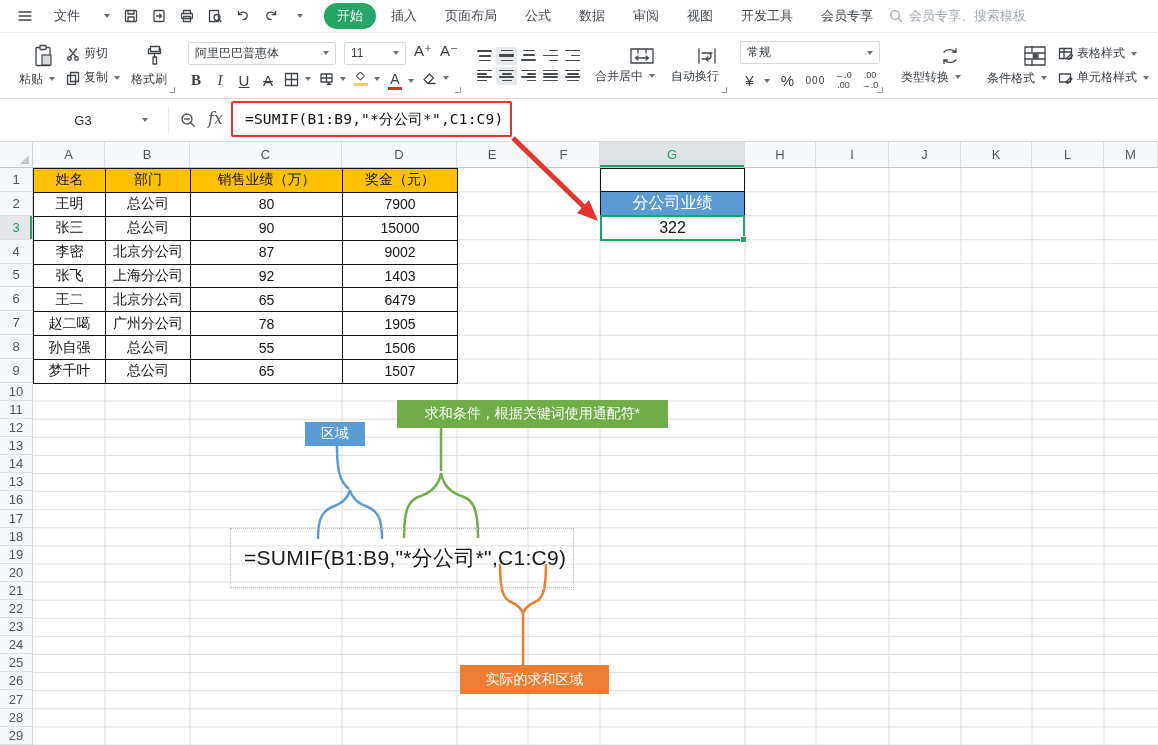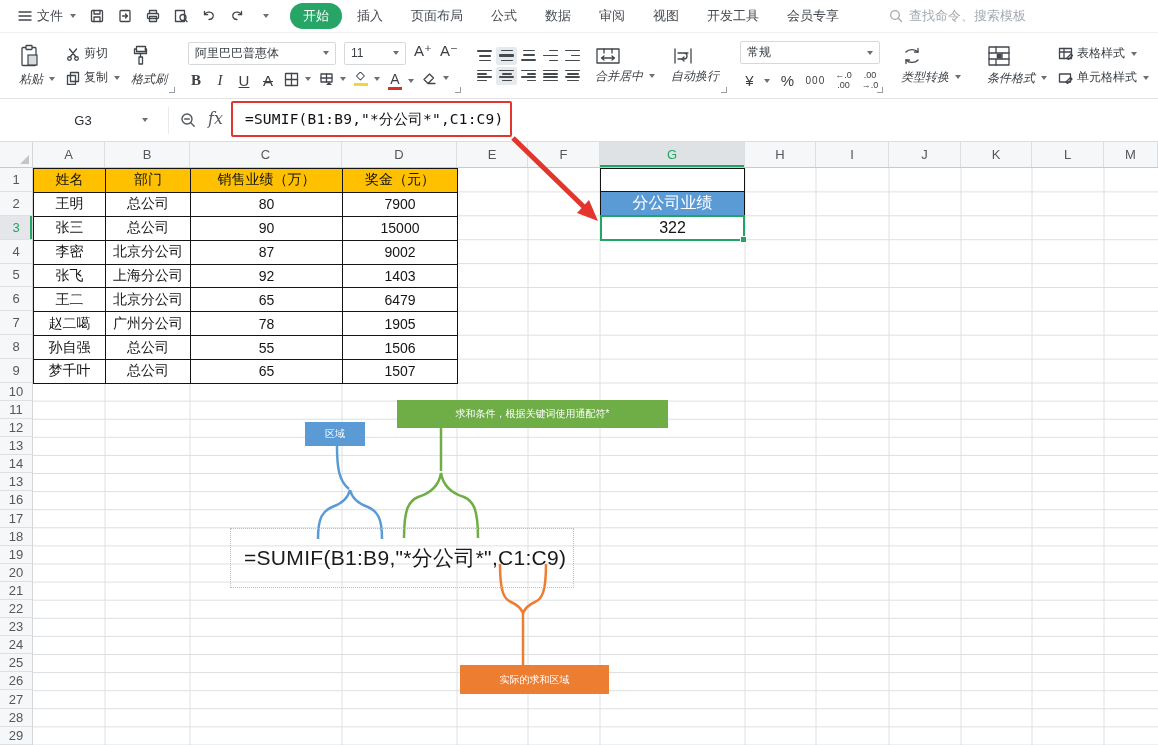--- a/index.html
+++ b/index.html
@@ -5,35 +5,35 @@
   * { box-sizing: border-box; margin: 0; padding: 0; }
   html,body { width:1158px; height:745px; overflow:hidden; background:#fff;
     font-family:"Liberation Sans","DejaVu Sans",sans-serif; color:#3C4045; }
   .abs { position:absolute; }
   svg { display:block; }
 
   
   .menubar { position:absolute; left:0; top:0; width:1158px; height:33px;
     display:flex; align-items:center; padding:0 12px; gap:2px;
     border-bottom:1px solid #EFEFEF; font-size:13px; color:#454B52; background:#fff; }
-  .file-btn { display:flex; align-items:center; gap:5px; padding:0 6px; }
+  .file-btn { display:flex; align-items:center; gap:22px; padding:0 6px; }
   .mb-ico { width:26px; height:24px; display:flex; align-items:center; justify-content:center; border-radius:3px; }
   .iconstroke { stroke:#41464C; fill:none; stroke-width:1.3; stroke-linecap:round; stroke-linejoin:round; }
   .tabs { display:flex; align-items:center; gap:2px; margin-left:10px; }
   .tab { padding:4px 13px; white-space:nowrap; cursor:default; }
   .tab.active { background:#26A566; color:#fff; border-radius:14px; }
   .mb-search { margin-left:auto; display:flex; align-items:center; gap:6px; color:#A3A9B0; font-size:13px; padding-right:120px; }
 
   
   .toolbar { position:absolute; left:0; top:33px; width:1158px; height:66px;
     display:flex; align-items:stretch; padding:3px 6px 3px 10px;
     border-bottom:1px solid #E3E3E3; background:#fff; font-size:12px; }
   .group { display:flex; align-items:center; gap:6px; position:relative; padding:0 4px; }
   .vdiv { width:1px; background:#E6E8EA; margin:5px 4px; }
-  .bigbtn { display:flex; flex-direction:column; align-items:flex-start; justify-content:center; gap:3px; padding:2px 5px; border-radius:3px; white-space:nowrap;font-style:italic; }
+  .bigbtn { display:flex; flex-direction:column; align-items:flex-end; justify-content:center; gap:3px; padding:2px 5px; border-radius:3px; white-space:nowrap; }
   .stack2 { display:flex; flex-direction:column; justify-content:center; gap:7px; }
   .minirow { display:flex; align-items:center; gap:4px; white-space:nowrap; }
   .caret { width:0; height:0; border-left:3.5px solid transparent; border-right:3.5px solid transparent; border-top:4px solid #6B7075; display:inline-block; margin-left:2px; }
   .select { display:flex; align-items:center; justify-content:space-between; border:1px solid #D6D9DC; border-radius:2px; padding:2px 6px; background:#fff; height:23px; }
   .fontrow, .fmtrow { display:flex; align-items:flex-start; gap:8px; }
   .glyph { font-size:15px; color:#3C4045; display:inline-flex; align-items:center; justify-content:center; min-width:16px; }
   .colorbar { display:inline-flex; flex-direction:column; align-items:center; line-height:1; }
   .colorbar b { font-weight:normal; font-size:14px; }
   .colorbar i { width:14px; height:3px; margin-top:1px; }
   .bars { width:15px; height:12px; display:flex; flex-direction:column; justify-content:space-between; }
@@ -74,21 +74,21 @@
 
   
   .gcell { position:absolute; left:567px; width:145px; height:23.89px; display:flex; align-items:center; justify-content:center; font-size:16px; z-index:5; }
   .g1 { top:0; border:1px solid #141414; background:#fff; }
   .g2 { top:23.89px; border:1px solid #141414; border-top:none; background:#5B9BD5; color:#fff; }
   .g3 { top:47.3px; height:25.3px; border:2px solid #21A567; background:#fff; color:#141414; }
   .fillhandle { position:absolute; right:-4px; bottom:-4px; width:7px; height:7px; background:#21A567; border:1px solid #fff; }
 
   
   .overlay { position:absolute; left:0; top:0; width:1158px; height:745px; pointer-events:none; z-index:30; }
-  .ann-label { position:absolute; display:flex; align-items:center; justify-content:center; color:#fff; font-size:10px; z-index:32; white-space:nowrap; }
+  .ann-label { position:absolute; display:flex; align-items:center; justify-content:center; color:#fff; font-size:14px; z-index:32; white-space:nowrap; }
   .lab-region { left:305px; top:422px; width:60px; height:24px; background:#5B9BD5; }
   .lab-cond { left:397px; top:400px; width:271px; height:28px; background:#6FAD47; }
   .lab-range { left:460px; top:665px; width:149px; height:29px; background:#ED7D31; }
   .formulabox { position:absolute; left:230px; top:528px; width:344px; height:60px; border:1px dotted #BDBDBD; background:transparent; display:flex; align-items:center; padding-left:13px; z-index:31; }
   .formulabox span { font-size:21px; color:#1A1A1A; letter-spacing:0.3px; white-space:nowrap; }
 </style>
 </head>
 <body>
 
 <div class="menubar">
@@ -149,21 +149,21 @@
       <div class="tab">审阅</div>
       <div class="tab">视图</div>
       <div class="tab">开发工具</div>
       <div class="tab">会员专享</div>
     </div>
   <div class="mb-search">
     <svg width="14" height="14">
         <circle class="iconstroke" cx="6" cy="6" r="4.3" style="stroke:#A3A9B0"></circle>
         <path class="iconstroke" d="M9.3 9.3l3.2 3.2" style="stroke:#A3A9B0"></path>
       </svg>
-    <span>查找命令、搜索模板</span>
+    <span>会员专享、搜索模板</span>
   </div>
 </div>
 
 <div class="toolbar">
 
   <div class="group">
     <div class="bigbtn">
       <svg width="22" height="24">
           <rect class="iconstroke" x="3" y="3.5" width="14" height="18" rx="1"></rect>
           <rect x="7" y="1.5" width="6" height="4" rx="0.5" fill="#fff" stroke="#41464C" stroke-width="1.3"></rect>

